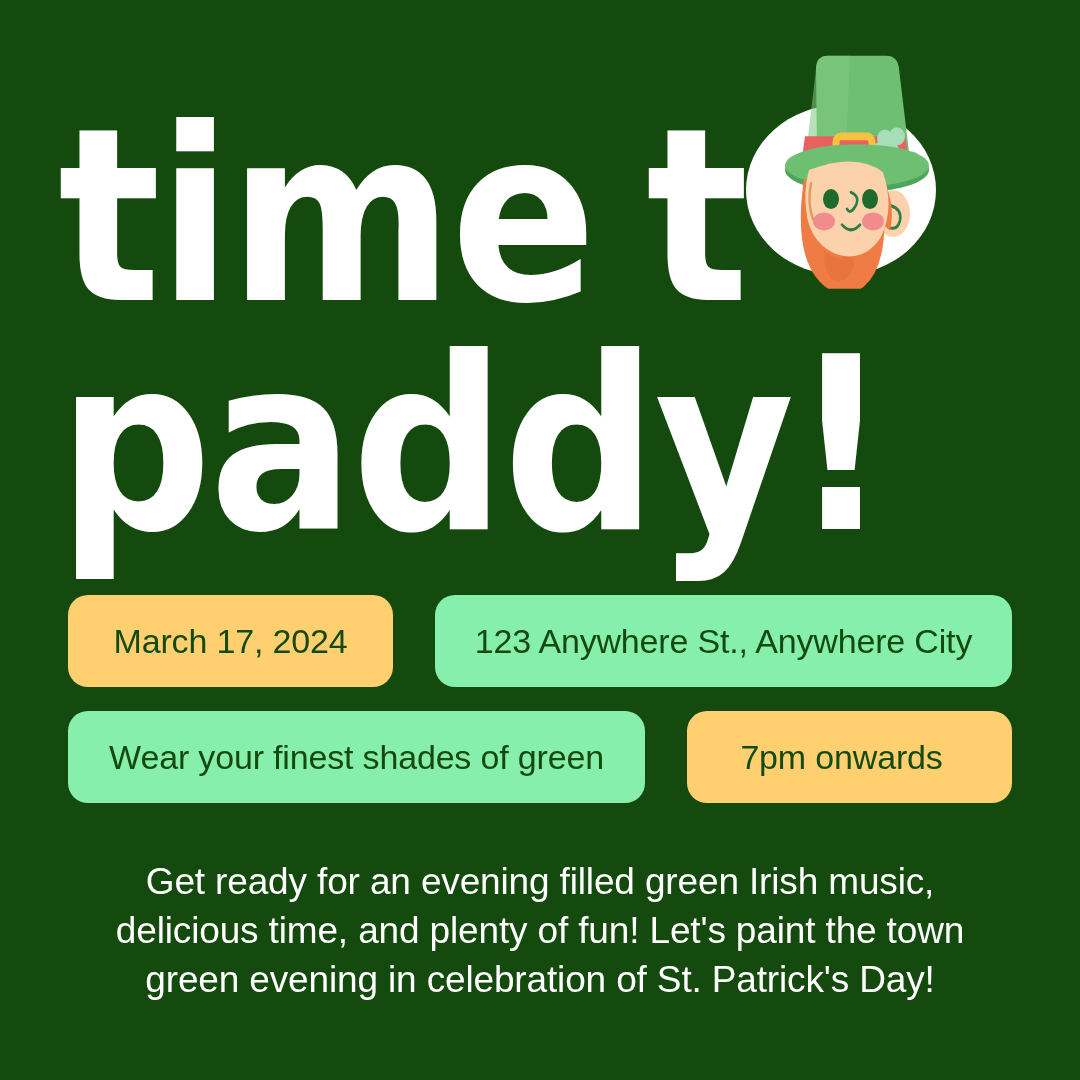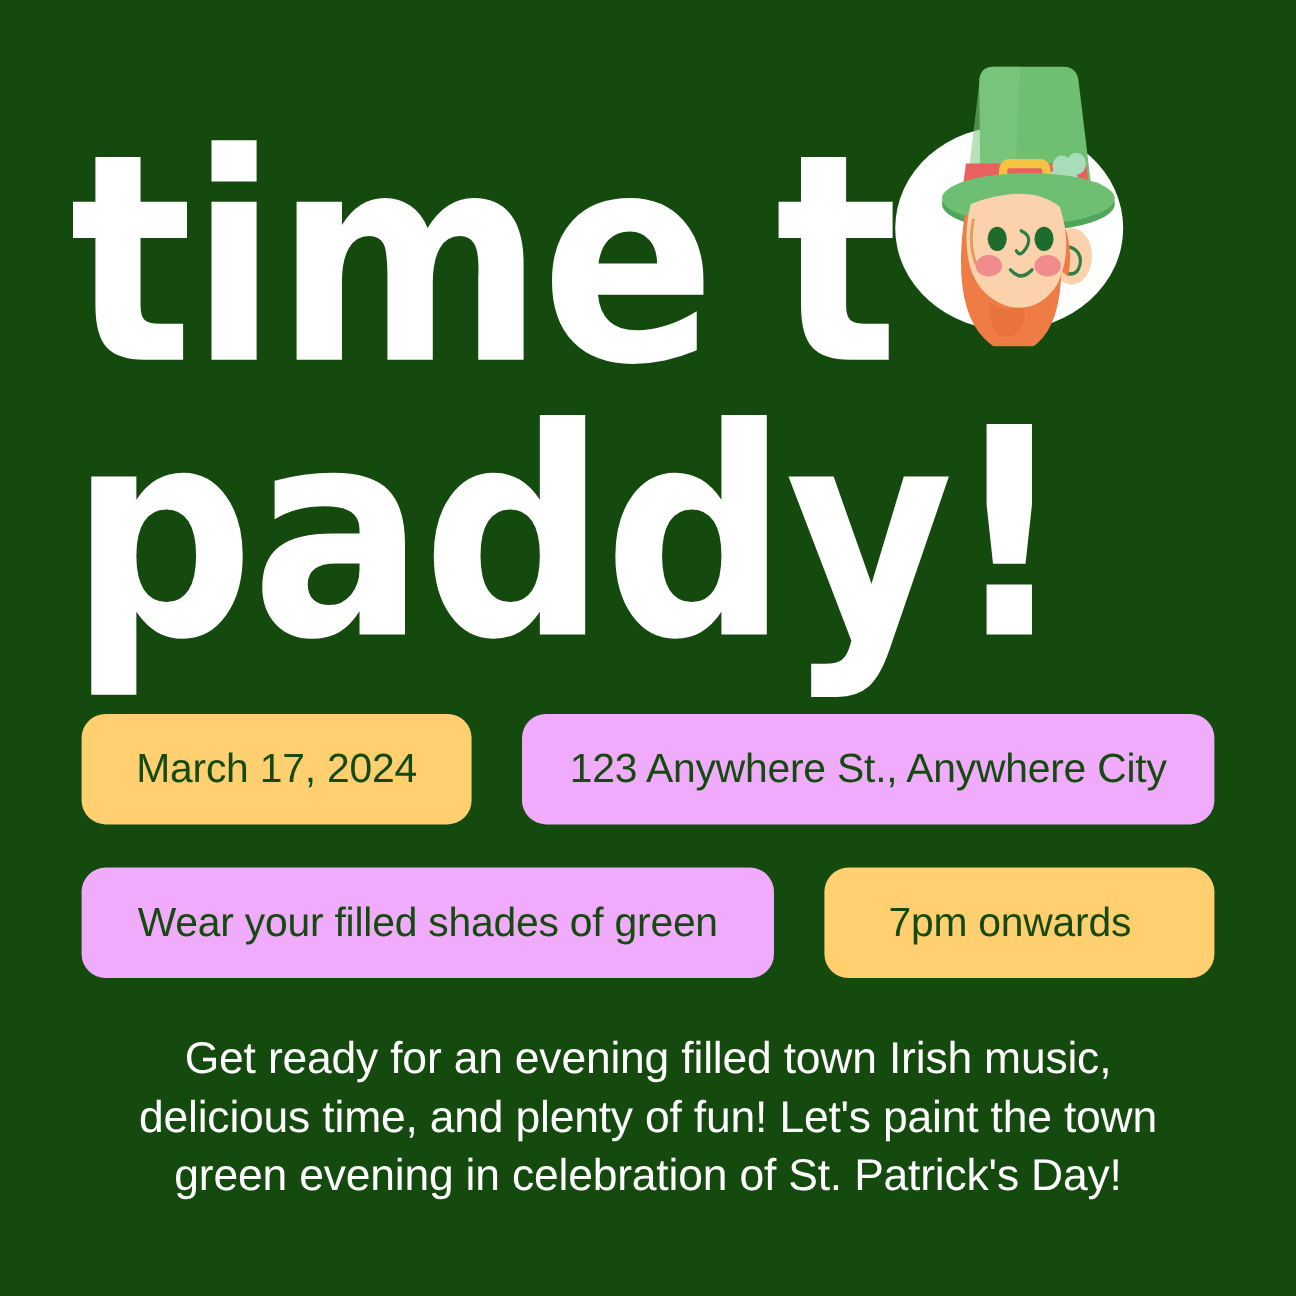--- a/index.html
+++ b/index.html
@@ -43,35 +43,35 @@
   }
   .o-disc{
     position:absolute;left:0;top:8px;
     width:190px;height:152px;border-radius:50%;
     background:#ffffff;
   }
   .lep{position:absolute;left:8px;top:-38px;width:180px;height:210px;}
 
   
   .pill-rows{position:absolute;left:68px;top:595px;width:944px;}
-  .pill-row{display:flex;gap:42px;margin-bottom:36px;}
+  .pill-row{display:flex;gap:42px;margin-bottom:24px;}
   .pill{
     border-radius:20px;
     display:flex;align-items:center;justify-content:center;
     color:#154A0E;
     font-family:"Liberation Sans",sans-serif;
     font-weight:400;
     font-size:34px;
     letter-spacing:-0.005em;
     height:92px;
     box-sizing:border-box;
     padding:0 30px;
   }
   .pill.yellow{background:#FFCF70;}
-  .pill.green{background:#f0abfc;}
+  .pill.green{background:#86efac;}
   #pill-date{width:325px;}
   #pill-address{width:577px;}
   #pill-dress{width:577px;}
   #pill-time{width:325px;padding-left:14px;}
 
   
   #body-text{
     position:absolute;left:90px;top:857px;width:900px;
     text-align:center;
     color:#ffffff;
@@ -142,24 +142,24 @@
   </div>
 
   <div class="headline" id="line2">paddy!</div>
 
   <div class="pill-rows">
     <div class="pill-row">
       <div class="pill yellow" id="pill-date">March 17, 2024</div>
       <div class="pill green" id="pill-address">123 Anywhere St., Anywhere City</div>
     </div>
     <div class="pill-row">
-      <div class="pill green" id="pill-dress">Wear your filled shades of green</div>
+      <div class="pill green" id="pill-dress">Wear your finest shades of green</div>
       <div class="pill yellow" id="pill-time">7pm onwards</div>
     </div>
   </div>
 
   <div id="body-text">
-    <span class="bl">Get ready for an evening filled town Irish music,</span>
+    <span class="bl">Get ready for an evening filled green Irish music,</span>
     <span class="bl">delicious time, and plenty of fun! Let's paint the town</span>
     <span class="bl">green evening in celebration of St. Patrick's Day!</span>
   </div>
 
 </div>
 
 </body></html>

